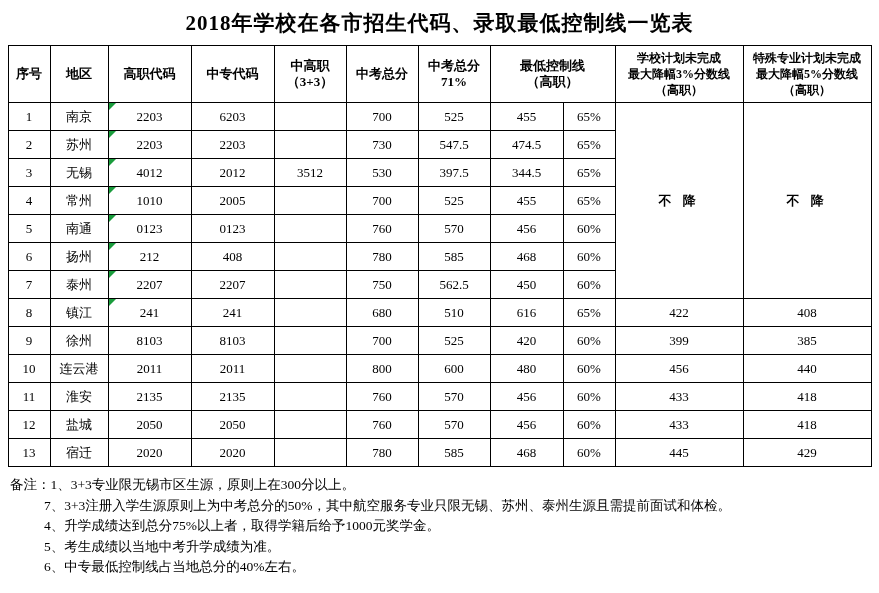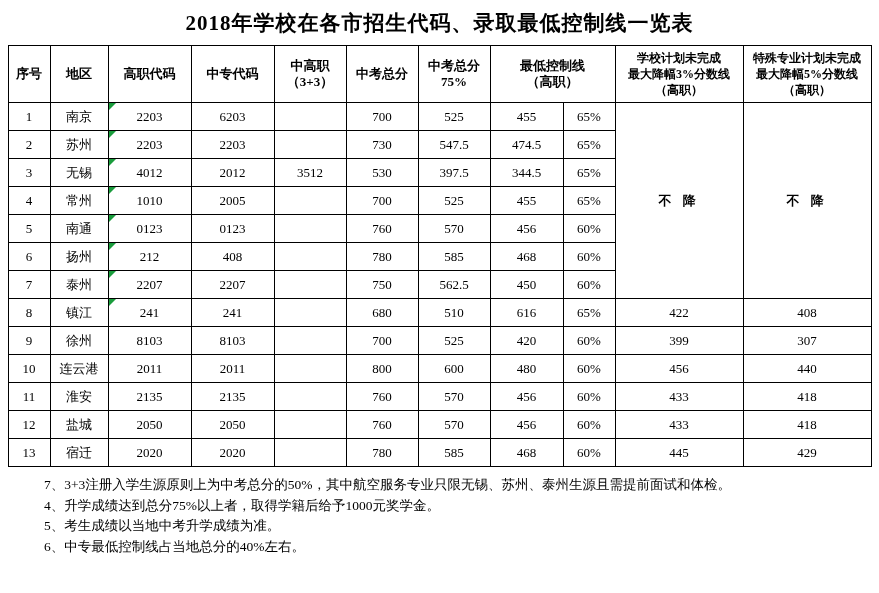--- a/index.html
+++ b/index.html
@@ -124,21 +124,21 @@
         <th>地区</th>
         <th>高职代码</th>
         <th>中专代码</th>
         <th>
           <span>中高职</span><br>
           <span class="hdr-tiny">（3+3）</span>
         </th>
         <th>中考总分</th>
         <th>
           <span>中考总分</span><br>
-          <span>75%</span>
+          <span>71%</span>
         </th>
         <th colspan="2">
           <span>最低控制线</span><br>
           <span>（高职）</span>
         </th>
         <th>
           <span class="hdr-small">学校计划未完成</span><br>
           <span class="hdr-small">最大降幅3%分数线</span><br>
           <span class="hdr-small">（高职）</span>
         </th>
@@ -246,21 +246,21 @@
           <td>9</td>
           <td>徐州</td>
           <td class="num">8103</td>
           <td class="num">8103</td>
           <td class="num"></td>
           <td class="num">700</td>
           <td class="num">525</td>
           <td class="num">420</td>
           <td class="num">60%</td>
           <td class="num">399</td>
-          <td class="num">307</td>
+          <td class="num">385</td>
         </tr>
         <tr>
           <td>10</td>
           <td>连云港</td>
           <td class="num">2011</td>
           <td class="num">2011</td>
           <td class="num"></td>
           <td class="num">800</td>
           <td class="num">600</td>
           <td class="num">480</td>
@@ -305,20 +305,23 @@
           <td class="num">468</td>
           <td class="num">60%</td>
           <td class="num">445</td>
           <td class="num">429</td>
         </tr>
       </tbody>
   </table>
 
   <div class="notes">
     <div class="nrow">
+      <span class="nlabel">备注：</span><span>1、3+3专业限无锡市区生源，原则上在300分以上。</span>
+    </div>
+    <div class="nrow">
       <span class="nindent"></span><span>7、3+3注册入学生源原则上为中考总分的50%，其中航空服务专业只限无锡、苏州、泰州生源且需提前面试和体检。</span>
     </div>
     <div class="nrow">
       <span class="nindent"></span><span>4、升学成绩达到总分75%以上者，取得学籍后给予1000元奖学金。</span>
     </div>
     <div class="nrow">
       <span class="nindent"></span><span>5、考生成绩以当地中考升学成绩为准。</span>
     </div>
     <div class="nrow">
       <span class="nindent"></span><span>6、中专最低控制线占当地总分的40%左右。</span>

